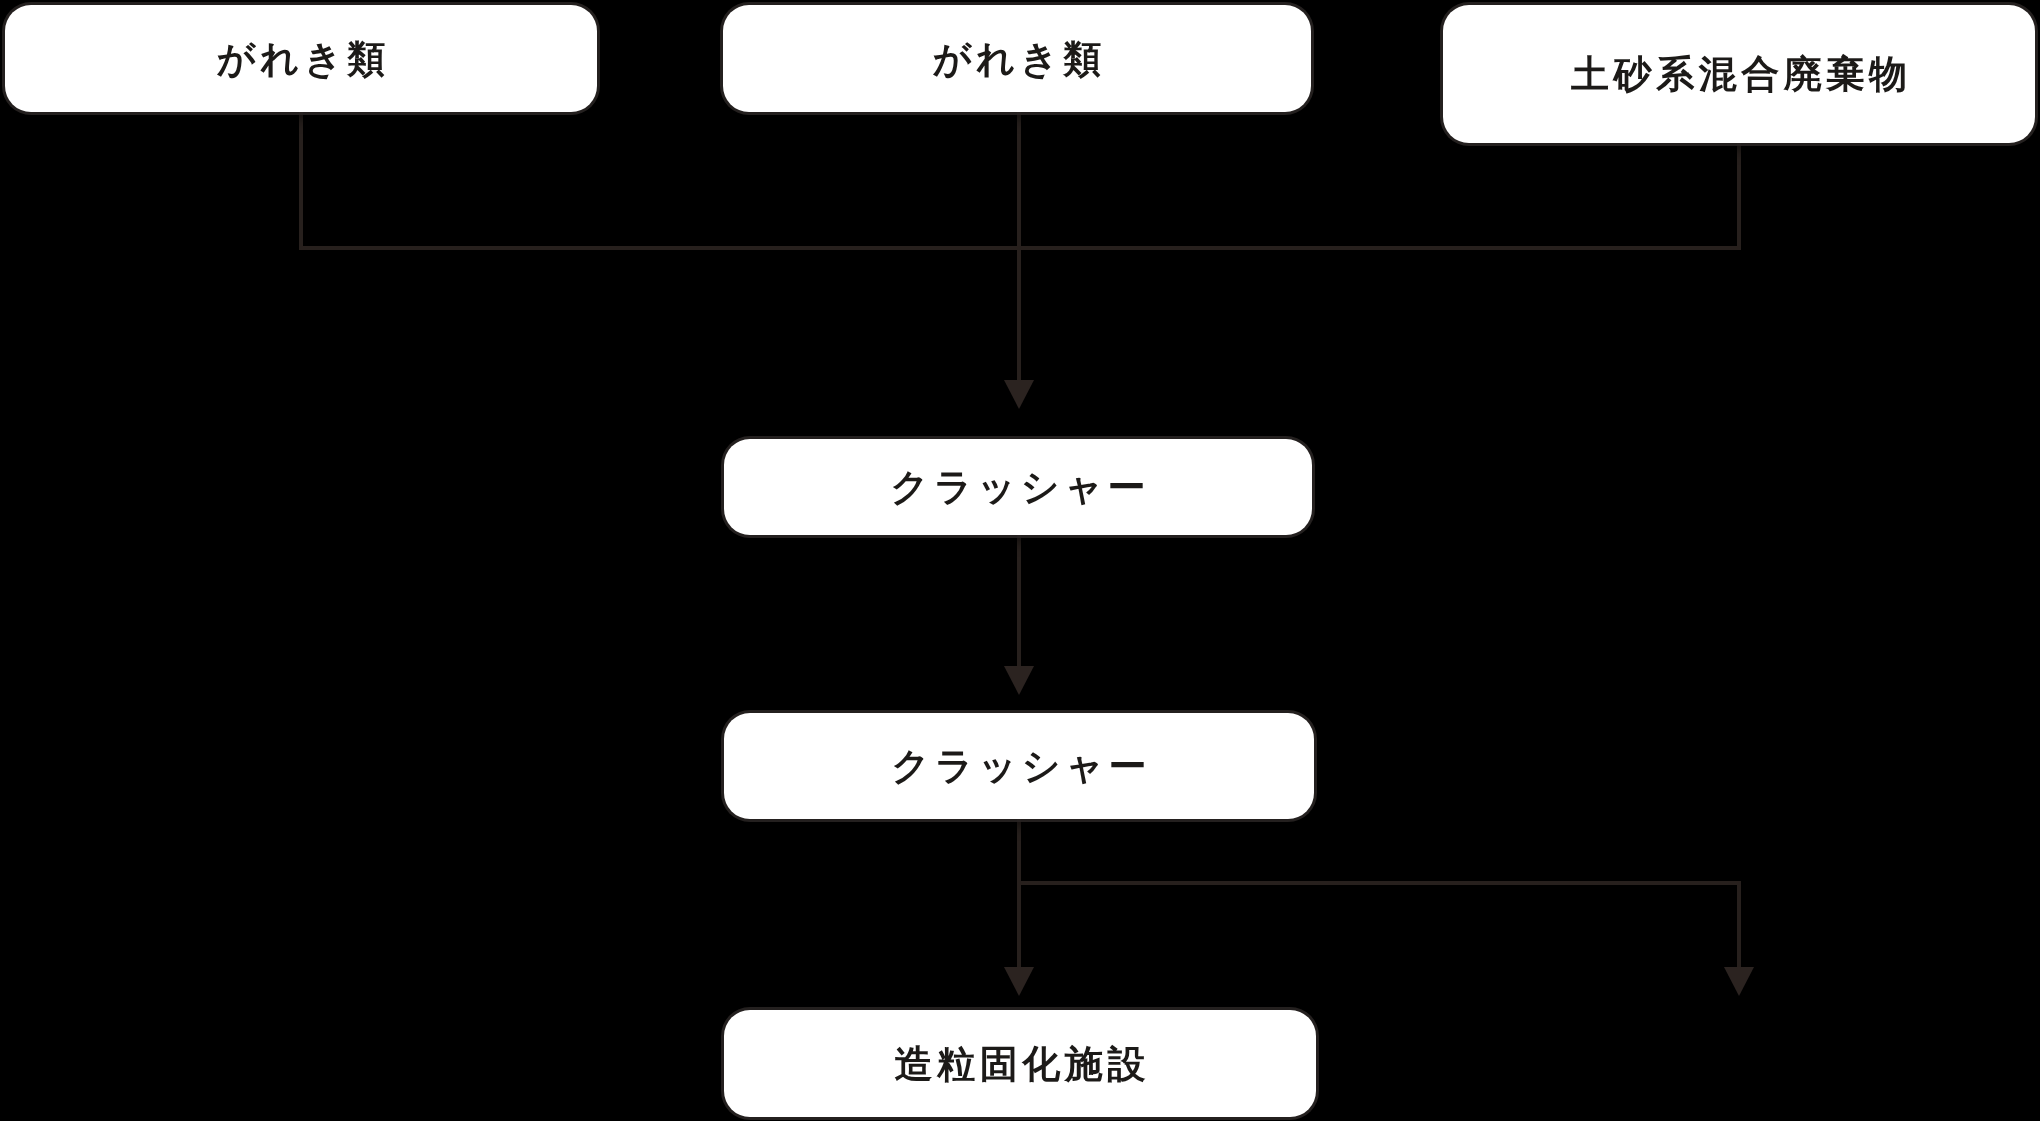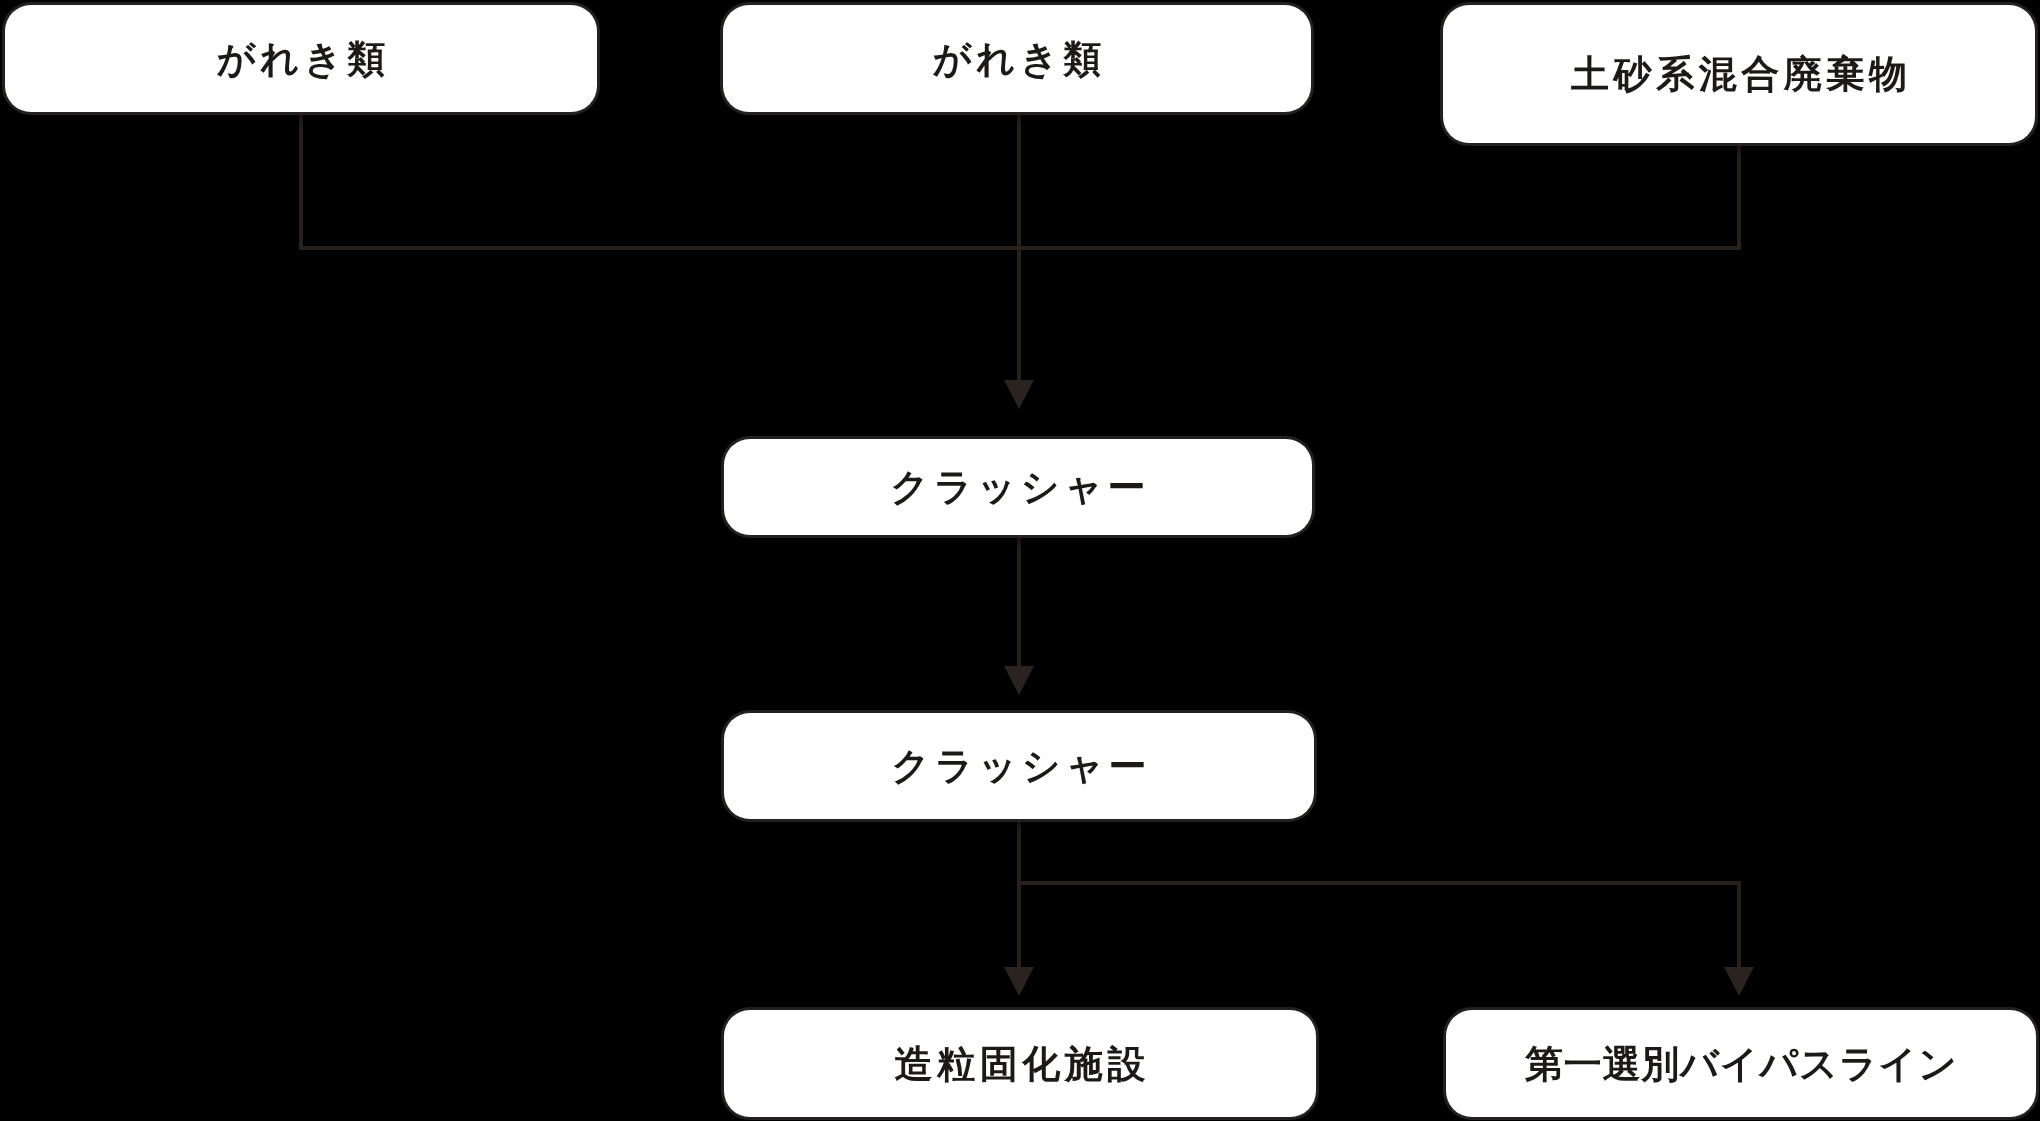--- a/index.html
+++ b/index.html
@@ -106,17 +106,14 @@
   </div>
   <div class="node" id="n-crusher">
     <span class="label">クラッシャー</span>
   </div>
   <div class="node" id="n-screen">
     <span class="label">クラッシャー</span>
   </div>
   <div class="node" id="n-granulation">
     <span class="label">造粒固化施設</span>
   </div>
-  <div class="node" id="n-bypass">
-    <span class="label tight">第一選別バイパスライン</span>
-  </div>
 
 </div>
 
 </body></html>

